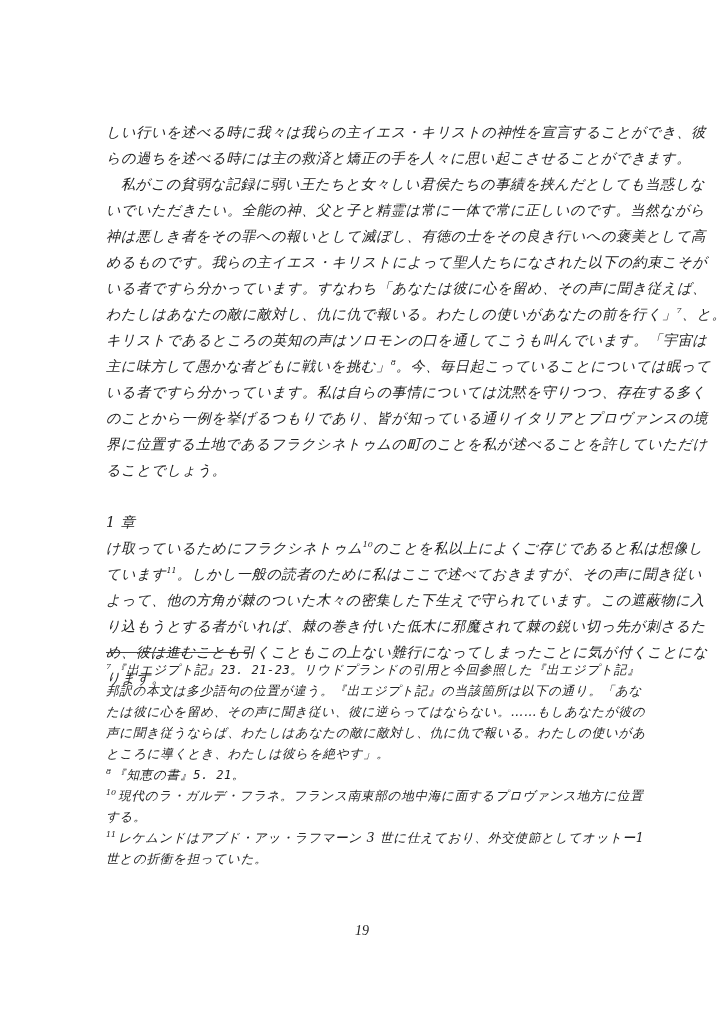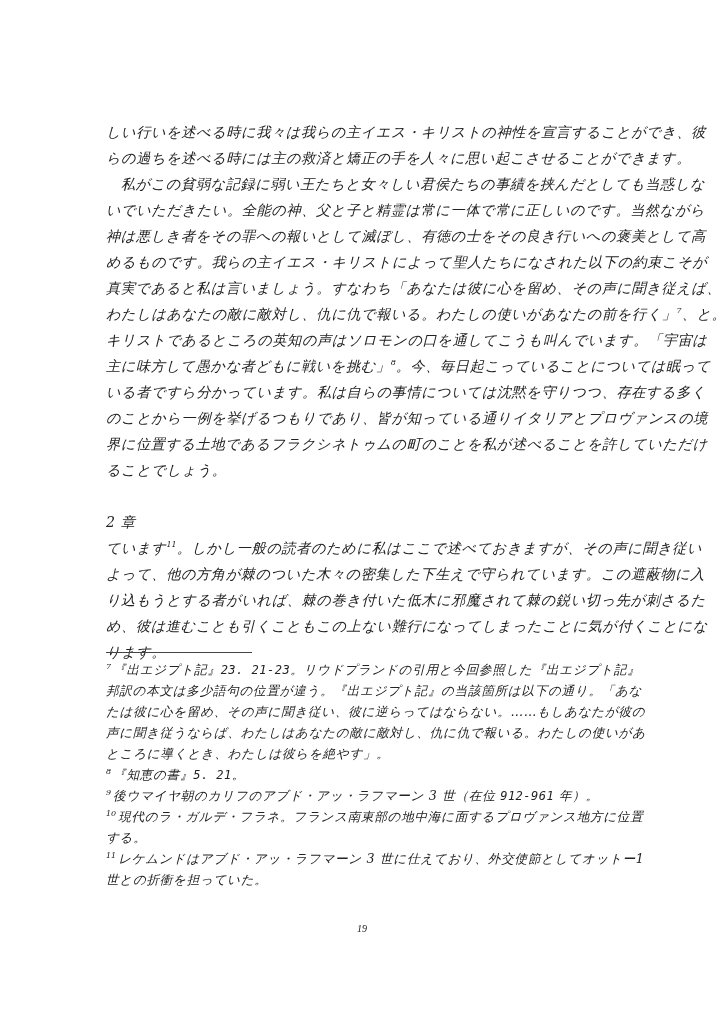--- a/index.html
+++ b/index.html
@@ -80,55 +80,56 @@
       font-size: 12px;
       letter-spacing: 0.5px;
     }
     .page-number {
       position: absolute;
       left: 0;
       width: 724px;
       top: 922px;
       text-align: center;
       font-family: "Liberation Serif", "DejaVu Serif", serif;
-      font-size: 10px;
+      font-size: 14px;
       color: #222;
     }
   </style>
 </head>
 <body>
 
 <div class="page">
 
   <div class="body-text">
 
     <div>
       <span class="line">しい行いを述べる時に我々は我らの主イエス・キリストの神性を宣言することができ、彼</span>
       <span class="line">らの過ちを述べる時には主の救済と矯正の手を人々に思い起こさせることができます。</span>
     </div>
 
     <div>
       <span class="line">　私がこの貧弱な記録に弱い王たちと女々しい君侯たちの事績を挟んだとしても当惑しな</span>
       <span class="line">いでいただきたい。全能の神、父と子と精霊は常に一体で常に正しいのです。当然ながら</span>
       <span class="line">神は悪しき者をその罪への報いとして滅ぼし、有徳の士をその良き行いへの褒美として高</span>
       <span class="line">めるものです。我らの主イエス・キリストによって聖人たちになされた以下の約束こそが</span>
-      <span class="line">真実であると私は言いましょう。すなわち「あなたは彼に心を留め、その声に聞き従えば、</span>
+      <span class="line">いる者ですら分かっています。すなわち「あなたは彼に心を留め、その声に聞き従えば、</span>
       <span class="line"><span>わたしはあなたの敵に敵対し、仇に仇で報いる。わたしの使いがあなたの前を行く」</span><span class="sup">7</span><span>、と。</span></span>
       <span class="line">キリストであるところの英知の声はソロモンの口を通してこうも叫んでいます。「宇宙は</span>
       <span class="line"><span>主に味方して愚かな者どもに戦いを挑む」</span><span class="sup">8</span><span>。今、毎日起こっていることについては眠って</span></span>
       <span class="line">いる者ですら分かっています。私は自らの事情については沈黙を守りつつ、存在する多く</span>
       <span class="line">のことから一例を挙げるつもりであり、皆が知っている通りイタリアとプロヴァンスの境</span>
       <span class="line">界に位置する土地であるフラクシネトゥムの町のことを私が述べることを許していただけ</span>
       <span class="line">ることでしょう。</span>
     </div>
 
     <span class="gap"></span>
 
     <div>
-      <span class="chapter">2 章</span>
+      <span class="chapter">1 章</span>
+      <span class="line"><span>け取っているためにフラクシネトゥム</span><span class="sup">10</span><span>のことを私以上によくご存じであると私は想像し</span></span>
       <span class="line"><span>ています</span><span class="sup">11</span><span>。しかし一般の読者のために私はここで述べておきますが、その声に聞き従い</span></span>
       <span class="line">よって、他の方角が棘のついた木々の密集した下生えで守られています。この遮蔽物に入</span>
       <span class="line">り込もうとする者がいれば、棘の巻き付いた低木に邪魔されて棘の鋭い切っ先が刺さるた</span>
       <span class="line">め、彼は進むことも引くこともこの上ない難行になってしまったことに気が付くことにな</span>
       <span class="line">ります。</span>
     </div>
   </div>
 
   <div class="footnote-rule"></div>
 
@@ -139,23 +140,20 @@
       <span class="fn-line">邦訳の本文は多少語句の位置が違う。『出エジプト記』の当該箇所は以下の通り。「あな</span>
       <span class="fn-line">たは彼に心を留め、その声に聞き従い、彼に逆らってはならない。……もしあなたが彼の</span>
       <span class="fn-line">声に聞き従うならば、わたしはあなたの敵に敵対し、仇に仇で報いる。わたしの使いがあ</span>
       <span class="fn-line">ところに導くとき、わたしは彼らを絶やす」。</span>
     </div>
 
     <div>
       <span class="fn-line"><span class="fn-mark">8</span><span>『知恵の書』</span><span class="mono">5. 21</span><span>。</span></span>
     </div>
 
-    <div>
-      <span class="fn-line"><span class="fn-mark">9</span><span>後ウマイヤ朝のカリフのアブド・アッ・ラフマーン 3 世（在位 </span><span class="mono">912-961</span><span> 年）。</span></span>
-    </div>
 
     <div>
       <span class="fn-line"><span class="fn-mark">10</span><span>現代のラ・ガルデ・フラネ。フランス南東部の地中海に面するプロヴァンス地方に位置</span></span>
       <span class="fn-line">する。</span>
     </div>
 
     <div>
       <span class="fn-line"><span class="fn-mark">11</span><span>レケムンドはアブド・アッ・ラフマーン 3 世に仕えており、外交使節としてオットー1</span></span>
       <span class="fn-line">世との折衝を担っていた。</span>
     </div>

